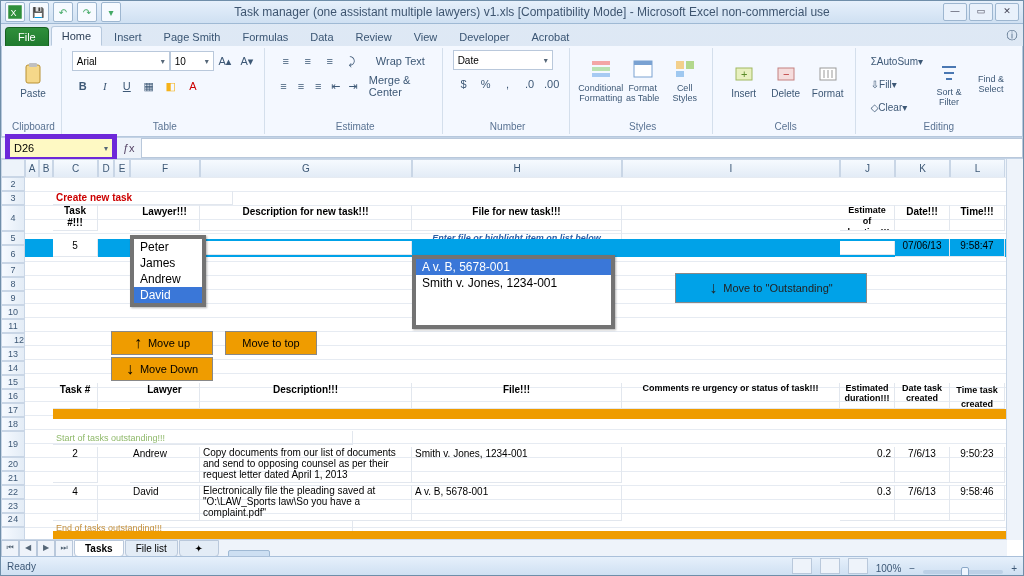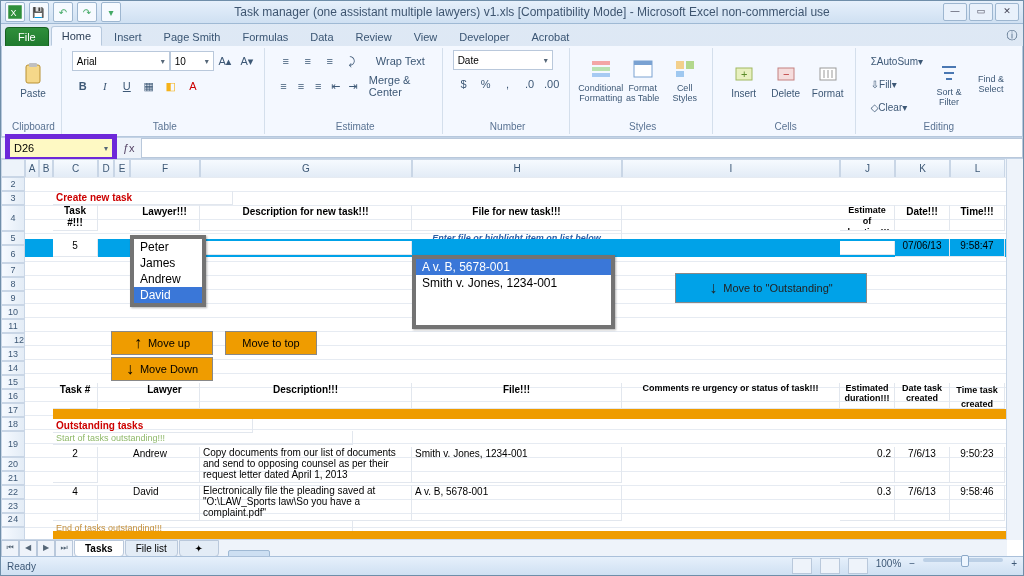--- a/index.html
+++ b/index.html
@@ -69,21 +69,21 @@
 
   .vscroll{position:absolute;right:0;top:0;bottom:16px;width:16px;background:#eef3fa;border-left:1px solid #c9d6e6}
   .hscroll{position:absolute;left:0;right:16px;bottom:0;height:16px;background:#eef3fa;border-top:1px solid #c9d6e6;display:flex;align-items:center}
   .sheettab{height:15px;padding:0 10px;border:1px solid #b9c8db;background:#fff;font-size:10px;display:flex;align-items:center;border-radius:0 0 4px 4px;margin-left:1px}
   .sheettab.active{background:#fff;font-weight:bold}
   .sheettab.inactive{background:#e3ecf6}
   .sbbtn{width:16px;height:15px;border:1px solid #b9c8db;background:#eef3fa;text-align:center;font-size:8px;line-height:14px;color:#567}
 
   
   .status{height:18px;background:linear-gradient(#e6f0fb,#cfe0f2);border-top:1px solid #aac0da;display:flex;align-items:center;padding:0 6px;font-size:10px;color:#3d5876;justify-content:space-between}
-  .zoom{display:flex;align-items:flex-start;gap:8px}
+  .zoom{display:flex;align-items:flex-end;gap:8px}
   .slider{width:80px;height:4px;background:#bcd0e6;position:relative;border-radius:2px}
   .slider:before{content:"";position:absolute;left:38px;top:-3px;width:6px;height:10px;background:#eef6ff;border:1px solid #8ba8c8;border-radius:2px}
   .viewbtn{width:18px;height:14px;border:1px solid #b9c8db;background:#eef3fa}
 
   
   .cA{left:0;width:14px}
   .cB{left:14px;width:14px}
   .cC{left:28px;width:45px}
   .cD{left:73px;width:16px}
   .cE{left:89px;width:16px}
@@ -394,23 +394,20 @@
         <div class="cell cF hdr">Lawyer</div>
         <div class="cell cG hdr">Description!!!</div>
         <div class="cell cH hdr">File!!!</div>
         <div class="cell cI hdr" style="font-size:9px;white-space:normal;line-height:11px">Comments re urgency or status of task!!!</div>
         <div class="cell cJ hdr" style="font-size:9px;white-space:normal;line-height:10px">Estimated duration!!!</div>
         <div class="cell cK hdr" style="font-size:9px;white-space:normal;line-height:10px">Date task created</div>
         <div class="cell cL hdr" style="font-size:9px;white-space:normal;line-height:14px">Time task created</div>
       </div>
 
       <div class="cellrow bandorange" style="top:232px;left:28px;right:0;height:10px"></div>
-      <div class="cellrow" style="top:242px">
-        <div class="cell" style="left:28px;width:200px"><span class="red">Outstanding tasks</span></div>
-      </div>
       <div class="cellrow" style="top:254px">
         <div class="cell" style="left:28px;width:300px;color:#8fb96a;font-size:9px">Start of tasks outstanding!!!</div>
       </div>
 
       <div class="cellrow" style="top:270px;height:36px">
         <div class="cell cC" style="text-align:center">2</div>
         <div class="cell cF">Andrew</div>
         <div class="cell cG" style="white-space:normal;line-height:11px">Copy documents from our list of documents and send to opposing counsel as per their request letter dated April 1, 2013</div>
         <div class="cell cH">Smith v. Jones, 1234-001</div>
         <div class="cell cJ" style="text-align:right">0.2</div>

